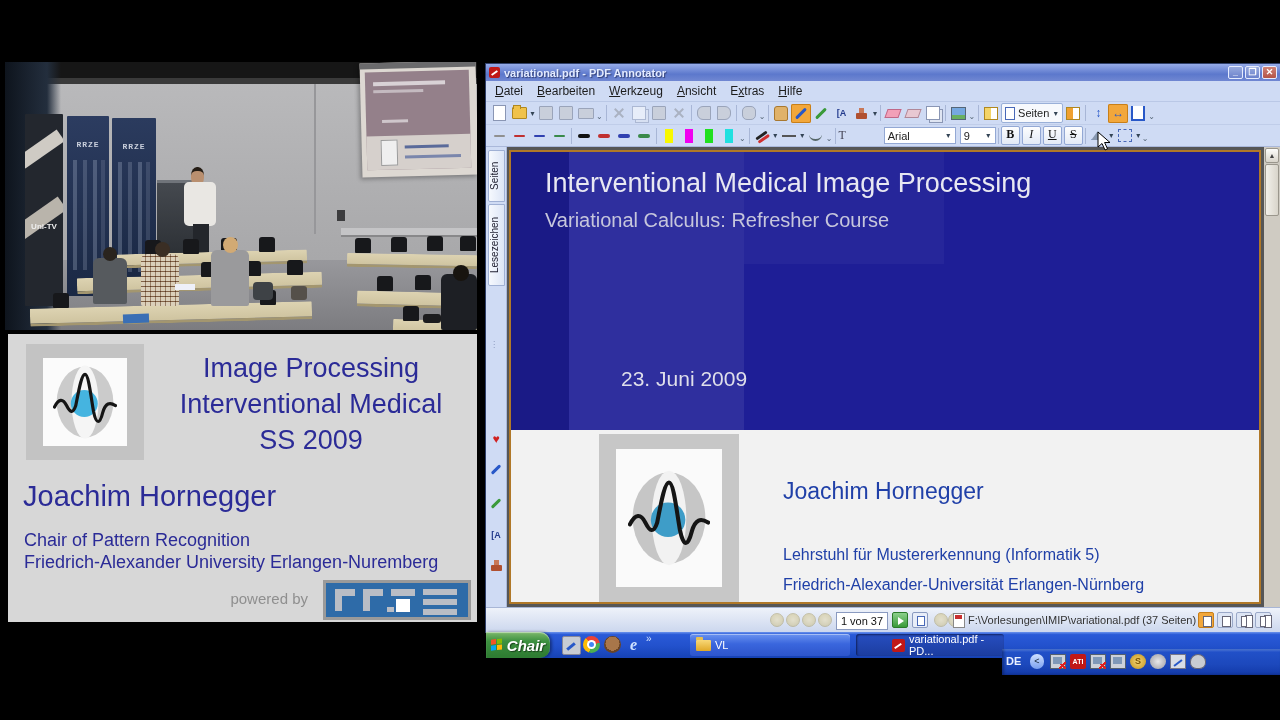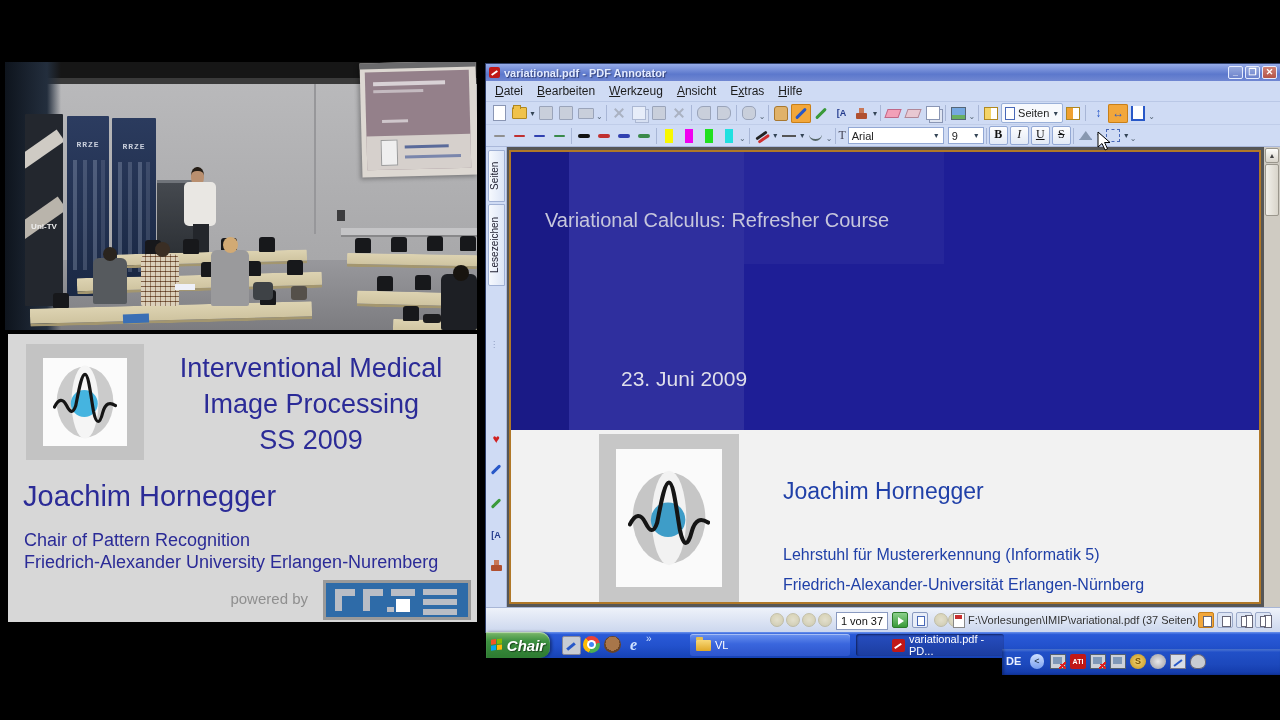--- a/index.html
+++ b/index.html
@@ -289,22 +289,22 @@
       <div class="logoboxin">
         <svg width="64" height="78" viewBox="0 0 90 110">
           <ellipse cx="45" cy="55" rx="40" ry="50" fill="#cbcbcb"></ellipse>
           <ellipse cx="45" cy="55" rx="19" ry="52" fill="#f5f5f5"></ellipse>
           <circle cx="44" cy="57" r="19" fill="#45b4e0"></circle>
           <path d="M2,62 C8,50 14,50 19,60 C24,70 28,72 32,60 C36,40 40,16 45,16 C50,16 53,45 57,68 C61,88 66,86 70,70 C74,56 80,55 88,60" fill="none" stroke="#151515" stroke-width="4.5" stroke-linecap="round"></path>
         </svg>
       </div>
     </div>
     <div class="title">
+      <div>Image Processing</div>
       <div>Interventional Medical</div>
-      <div>Image Processing</div>
       <div>SS 2009</div>
     </div>
     <div class="pres">Joachim Hornegger</div>
     <div class="aff aff1">Chair of Pattern Recognition</div>
     <div class="aff aff2">Friedrich-Alexander University Erlangen-Nuremberg</div>
     <div class="pwr">powered by</div>
     <div class="rrze">
       <svg width="148" height="40" viewBox="0 0 148 40">
         <rect x="0" y="0" width="148" height="40" fill="#9a9a9a"></rect>
         <rect x="3" y="3" width="142" height="34" fill="#2e6ba8"></rect>
@@ -490,21 +490,21 @@
       <div class="tbi">
           <div class="dashline"></div>
         </div>
       <span class="caret">▾</span>
       <div class="tbi">
           <div class="curveico"></div>
         </div>
       <span class="gcaret">⌄</span>
       <i class="sep"></i>
       <span class="ticon">T</span>
-      <div class="combo" style="width:96px;">
+      <div class="combo" style="width:72px;margin-left:36px;">
         <span>Arial</span>
         <span class="caret">▾</span>
       </div>
       <div class="combo" style="width:36px;margin-left:4px;">
         <span>9</span>
         <span class="caret">▾</span>
       </div>
       <i class="sep"></i>
       <div class="fmtbtn" style="font-weight:bold;">B</div>
       <div class="fmtbtn" style="font-style:italic;margin-left:2px;">I</div>
@@ -542,20 +542,21 @@
         <div class="stool" style="top:406px;">
             <div class="sh-stamp"></div>
           </div>
       </div>
 
       <div class="docarea">
         <div class="slide">
           <div class="sl-band3"></div>
           <div class="sl-band1"></div>
           <div class="sl-band2"></div>
+          <div class="sl-title">Interventional Medical Image Processing</div>
           <div class="sl-sub">Variational Calculus: Refresher Course</div>
           <div class="sl-date">23. Juni 2009</div>
           <div class="sl-white"></div>
           <div class="sl-gray"></div>
           <div class="sl-logobox">
             <svg width="82" height="100" viewBox="0 0 90 110">
               <ellipse cx="45" cy="55" rx="40" ry="50" fill="#c6c6c6"></ellipse>
               <ellipse cx="45" cy="55" rx="19" ry="52" fill="#f2f2f2"></ellipse>
               <circle cx="44" cy="57" r="19" fill="#3e9dc8"></circle>
               <path d="M2,62 C8,50 14,50 19,60 C24,70 28,72 32,60 C36,40 40,16 45,16 C50,16 53,45 57,68 C61,88 66,86 70,70 C74,56 80,55 88,60" fill="none" stroke="#151515" stroke-width="4.5" stroke-linecap="round"></path>

